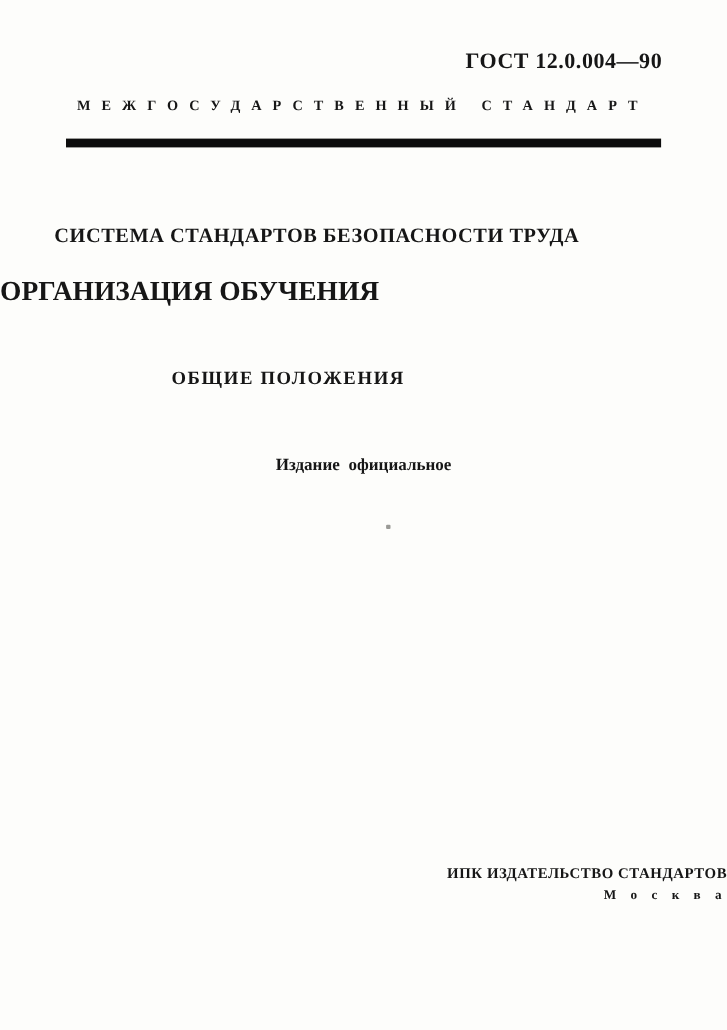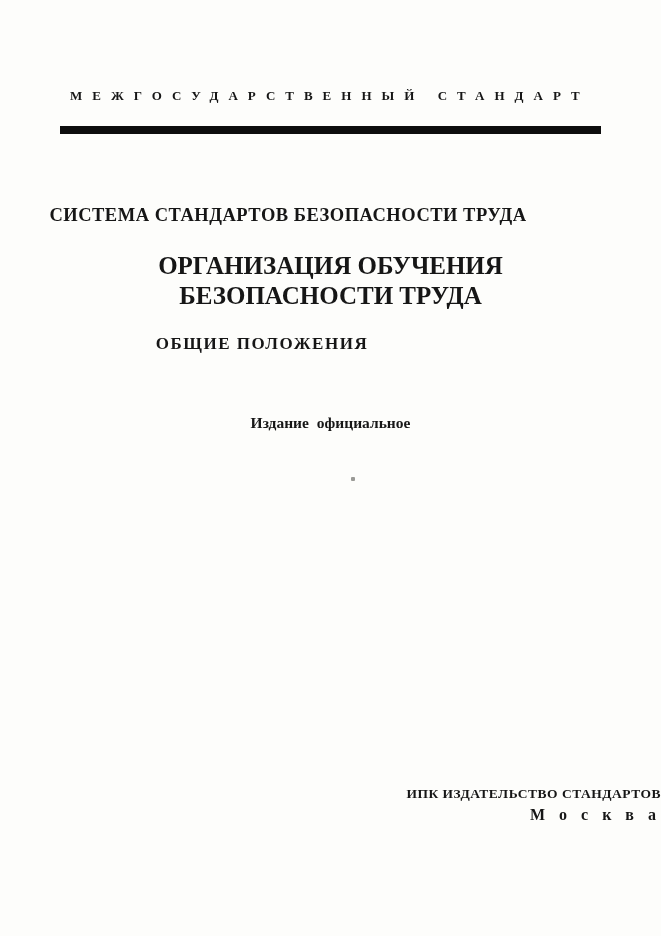--- a/index.html
+++ b/index.html
@@ -56,21 +56,21 @@
     font-size: 18.5px;
     font-weight: bold;
     letter-spacing: 0.5px;
     white-space: nowrap;
   }
   .main-title {
     position: absolute;
     top: 251px;
     left: 0;
     width: 661px;
-    text-align: center;
+    text-align: left;
     font-size: 25px;
     font-weight: bold;
     line-height: 30px;
   }
   .subtitle {
     position: absolute;
     top: 334px;
     left: 0;
     width: 524px;
     text-align: center;
@@ -109,43 +109,43 @@
   .publisher-line {
     font-size: 13.5px;
     font-weight: bold;
     letter-spacing: 0.5px;
     white-space: nowrap;
     margin-left: 6px; 
   }
   .city-line {
     margin-top: 4px;
     margin-left: 12px;
-    font-size: 16px;
+    font-size: 12px;
     font-weight: bold;
     letter-spacing: 5px;
     text-indent: 5px;
     white-space: nowrap;
     font-family: Liberation Serif, serif;
   }
 </style>
 </head>
 <body>
 
 <div class="page">
 
+  <div class="doc-code">ГОСТ 12.0.004—90</div>
 
   <div class="banner-text">МЕЖГОСУДАРСТВЕННЫЙ СТАНДАРТ</div>
 
   <div class="banner-rule"></div>
 
   <div class="system-line">СИСТЕМА СТАНДАРТОВ БЕЗОПАСНОСТИ ТРУДА</div>
 
   <div class="main-title">
     <div>ОРГАНИЗАЦИЯ ОБУЧЕНИЯ</div>
-    <div>БЕЗОПАСНОСТИ ТРУДА</div>
   </div>
 
   <div class="subtitle">ОБЩИЕ ПОЛОЖЕНИЯ</div>
 
   <div class="edition-note">Издание официальное</div>
 
   <div class="scan-speck"></div>
 
   <div class="publisher-block">
     <div class="publisher-line">ИПК ИЗДАТЕЛЬСТВО СТАНДАРТОВ</div>

